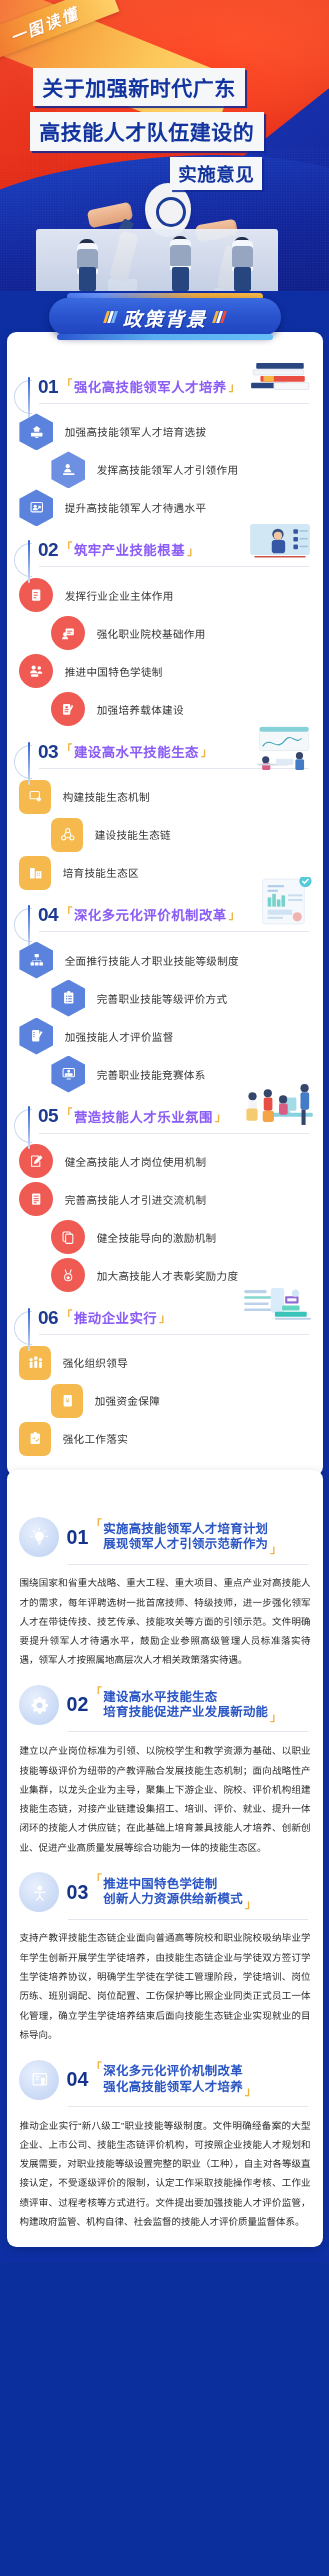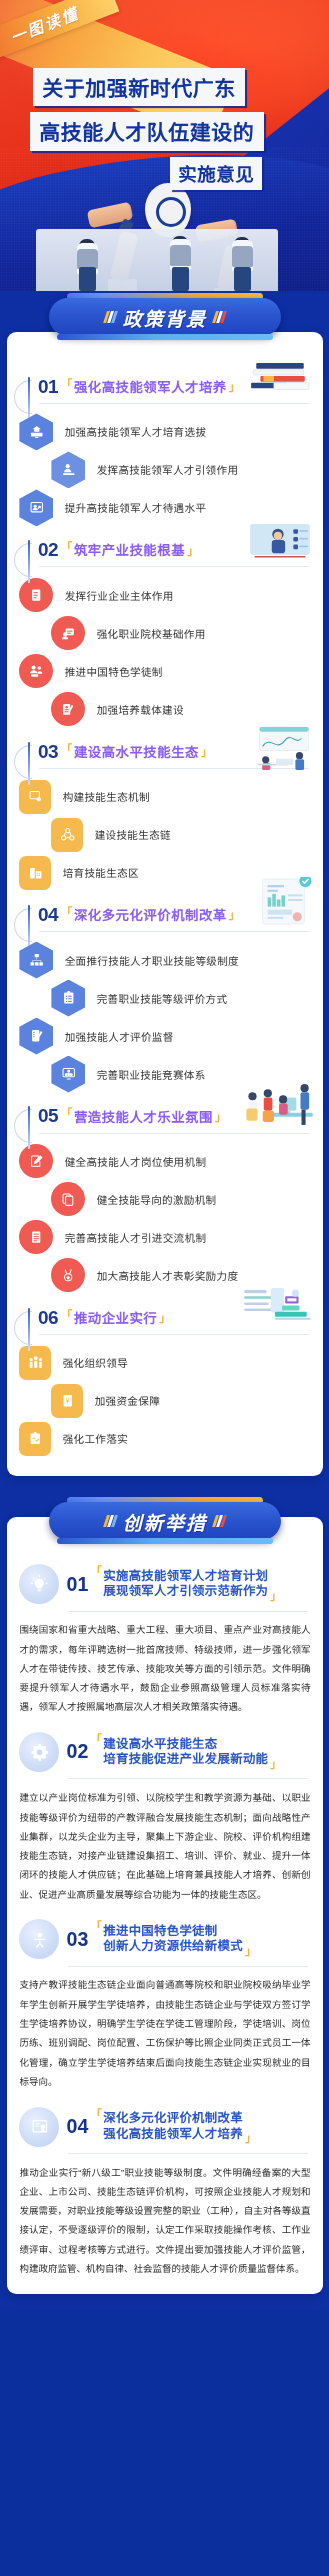--- a/index.html
+++ b/index.html
@@ -642,42 +642,42 @@
           <div class="bullet">
             <div class="b-icon circ" style="background:#ef5a52">
               <svg width="14.4" height="14.4" viewBox="0 0 28 28" fill="none" stroke="#fff" stroke-width="2">
                   <path d="M5 4h13v8"></path>
                   <path d="M5 4v20h16V14"></path>
                   <path d="M22 4l3 3-10 10-4 1 1-4z" fill="#fff"></path>
                 </svg>
             </div>
             <div class="b-label">健全高技能人才岗位使用机制</div>
           </div>
-          <div class="bullet indent">
-            <div class="b-icon circ" style="background:#ef5a52">
-              <svg width="14.4" height="14.4" viewBox="0 0 28 28" fill="none" stroke="#fff" stroke-width="2">
-                  <rect x="4" y="4" width="14" height="18" rx="2"></rect>
-                  <rect x="9" y="8" width="14" height="18" rx="2" fill="#ef5a52"></rect>
-                </svg>
-            </div>
-            <div class="b-label">健全技能导向的激励机制</div>
-          </div>
           <div class="bullet">
             <div class="b-icon circ" style="background:#ef5a52">
               <svg width="14.4" height="14.4" viewBox="0 0 28 28" fill="#fff">
                   <rect x="6" y="3" width="16" height="22" rx="2"></rect>
                   <g fill="#ef5a52">
                     <rect x="9" y="7" width="10" height="2"></rect>
                     <rect x="9" y="12" width="10" height="2"></rect>
                     <rect x="9" y="16" width="10" height="2"></rect>
                     <rect x="9" y="20" width="6" height="2"></rect>
                   </g>
                 </svg>
             </div>
             <div class="b-label">完善高技能人才引进交流机制</div>
+          </div>
+          <div class="bullet indent">
+            <div class="b-icon circ" style="background:#ef5a52">
+              <svg width="14.4" height="14.4" viewBox="0 0 28 28" fill="none" stroke="#fff" stroke-width="2">
+                  <rect x="4" y="4" width="14" height="18" rx="2"></rect>
+                  <rect x="9" y="8" width="14" height="18" rx="2" fill="#ef5a52"></rect>
+                </svg>
+            </div>
+            <div class="b-label">健全技能导向的激励机制</div>
           </div>
           <div class="bullet indent">
             <div class="b-icon circ" style="background:#ef5a52">
               <svg width="14.4" height="14.4" viewBox="0 0 28 28" fill="none" stroke="#fff" stroke-width="2">
                   <path d="M8 3l3 8M20 3l-3 8"></path>
                   <circle cx="14" cy="18" r="7"></circle>
                   <path d="M14 14.5l1.3 2.7 3 .4-2.2 2.1.5 3-2.6-1.4-2.6 1.4.5-3-2.2-2.1 3-.4z" fill="#fff" stroke="none"></path>
                 </svg>
             </div>
             <div class="b-label">加大高技能人才表彰奖励力度</div>
@@ -748,37 +748,20 @@
           </div>
         </div>
       </div>
 
     </div>
   </div>
 
   <div style="height:18.5px"></div>
 
   <div class="section">
-    <div class="pill-holder">
-      <div class="pill-gold"></div>
-      <div class="pill">
-        <span class="slashes">
-          <i class="s-y"></i>
-            <i class="s-w"></i>
-            <i class="s-b"></i>
-        </span>
-        <h2>创新举措</h2>
-        <span class="slashes">
-          <i class="s-y"></i>
-            <i class="s-w"></i>
-            <i class="s-r"></i>
-        </span>
-      </div>
-      <div class="pill-light"></div>
-    </div>
 
     <div class="card pull">
 
       <div>
         <div class="inv-head">
           <div class="inv-badge">
             <svg width="20.6" height="20.6" viewBox="0 0 40 40" fill="#fff">
               <path d="M20 9c-5 0-9 3.8-9 8.6 0 3.2 1.8 5.2 3.2 6.8.8.9 1.3 1.6 1.3 2.6h9c0-1 .5-1.7 1.3-2.6 1.4-1.6 3.2-3.6 3.2-6.8C29 12.8 25 9 20 9z"></path>
               <rect x="16" y="28" width="8" height="2.4" rx="1.2"></rect>
                 <rect x="17" y="31.6" width="6" height="2.2" rx="1.1"></rect>

